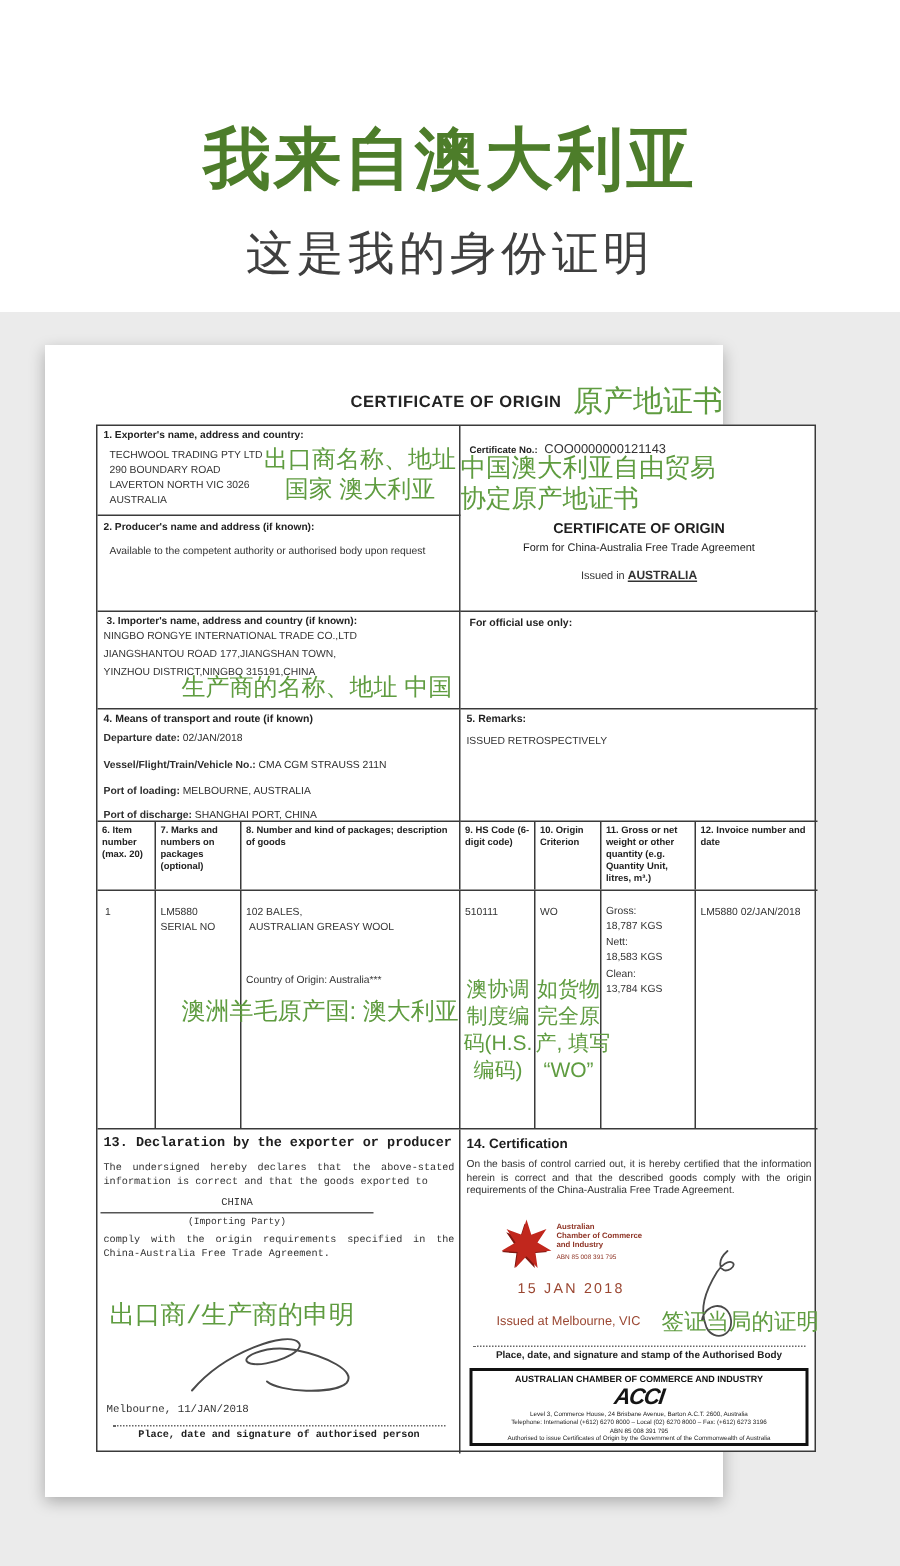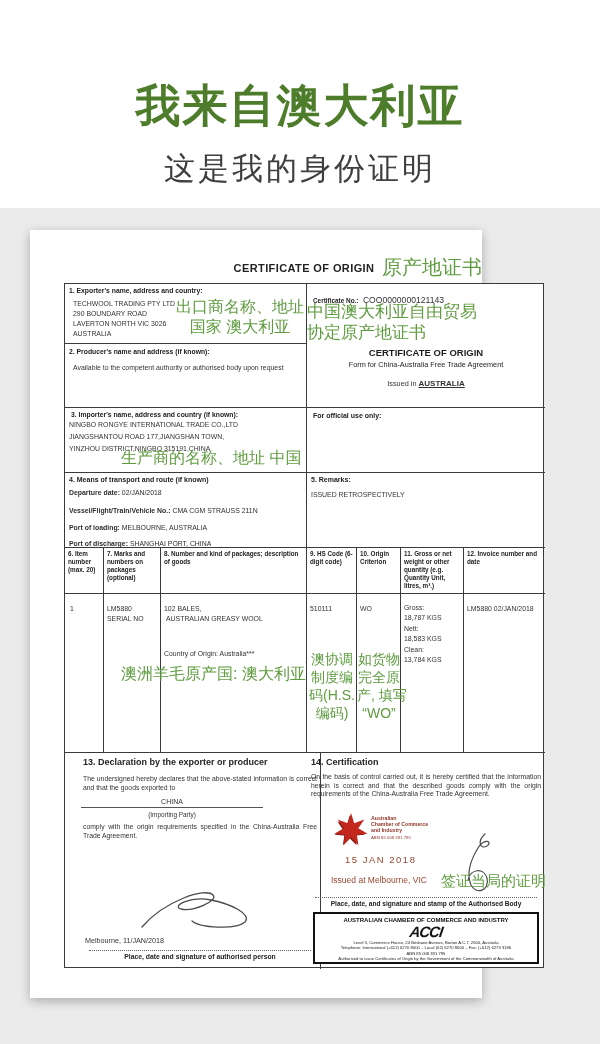--- a/index.html
+++ b/index.html
@@ -56,21 +56,21 @@
   
   #box1 { left:0; top:0;   width:242px; height:60px; }
   #box2 { left:0; top:60px; width:242px; height:64px; }
   #cellCert { left:242px; top:0; width:238px; height:124px; }
   #box3 { left:0; top:124px; width:242px; height:65px; }
   #boxOfficial { left:242px; top:124px; width:238px; height:65px; }
   #box4 { left:0; top:189px; width:242px; height:75px; }
   #box5 { left:242px; top:189px; width:238px; height:75px; }
   #thead{ left:0; top:264px; width:480px; height:46px; }
   #trow { left:0; top:310px; width:480px; height:159px; }
-  #box13{ left:14px; top:469px; width:242px; height:216px; }
+  #box13{ left:0; top:469px; width:242px; height:216px;font-family:Liberation Mono, monospace; }
   #box14{ left:242px; top:469px; width:238px; height:216px; }
 
   .hcell,.dcell{ position:absolute; top:0; height:100%; padding:2px 3px; }
   .hcell{ font-size:6.3px; font-weight:700; line-height:8px; color:#222; }
   .dcell{ font-size:6.9px; line-height:10px; padding-top:10px; color:#333; }
   .c1{ left:0;     width:39px; }
   .c2{ left:39px;  width:57px; }
   .c3{ left:96px;  width:146px; }
   .c4{ left:242px; width:50px; }
   .c5{ left:292px; width:44px; }
@@ -232,20 +232,21 @@
         <div>编码)</div>
       </div>
     </div>
 
     <div class="cell br" id="box13">
       <div class="abs sec-label" style="left:4px;top:4px;">13. Declaration by the exporter or producer</div>
       <div class="abs para" style="left:4px;top:22px;width:234px;">The undersigned hereby declares that the above-stated information is correct and that the goods exported to</div>
       <div class="abs" style="left:2px;top:45px;width:182px;text-align:center;font-size:7px;color:#333;border-bottom:1px solid #555;padding-bottom:2px;">CHINA</div>
       <div class="abs" style="left:2px;top:58px;width:182px;text-align:center;font-size:6.4px;color:#333;">(Importing Party)</div>
       <div class="abs para" style="left:4px;top:70px;width:234px;">comply with the origin requirements specified in the China-Australia Free Trade Agreement.</div>
+      <div class="abs cn" style="left:8px;top:112px;font-size:17px;">出口商/生产商的申明</div>
       <svg class="abs" style="left:55px;top:132px;" width="130" height="50" viewBox="0 0 130 50">
         <path d="M8 42 C 30 16, 72 2, 79 10 C 85 16, 58 27, 47 24 C 37 21, 56 11, 77 15 C 97 19, 118 29, 111 37 C 102 45, 66 43, 58 36" fill="none" stroke="#4a4a4a" stroke-width="1.3" stroke-linecap="round"></path>
       </svg>
       <div class="abs" style="left:6px;top:183px;font-size:7.2px;color:#333;">Melbourne, 11/JAN/2018</div>
       <div class="abs dotline" style="left:10px;top:197px;width:222px;"></div>
       <div class="abs sig-label" style="left:4px;top:200px;width:234px;">Place, date and signature of authorised person</div>
     </div>
 
     <div class="cell" id="box14">
       <div class="abs sec-label" style="left:4px;top:4px;">14. Certification</div>

